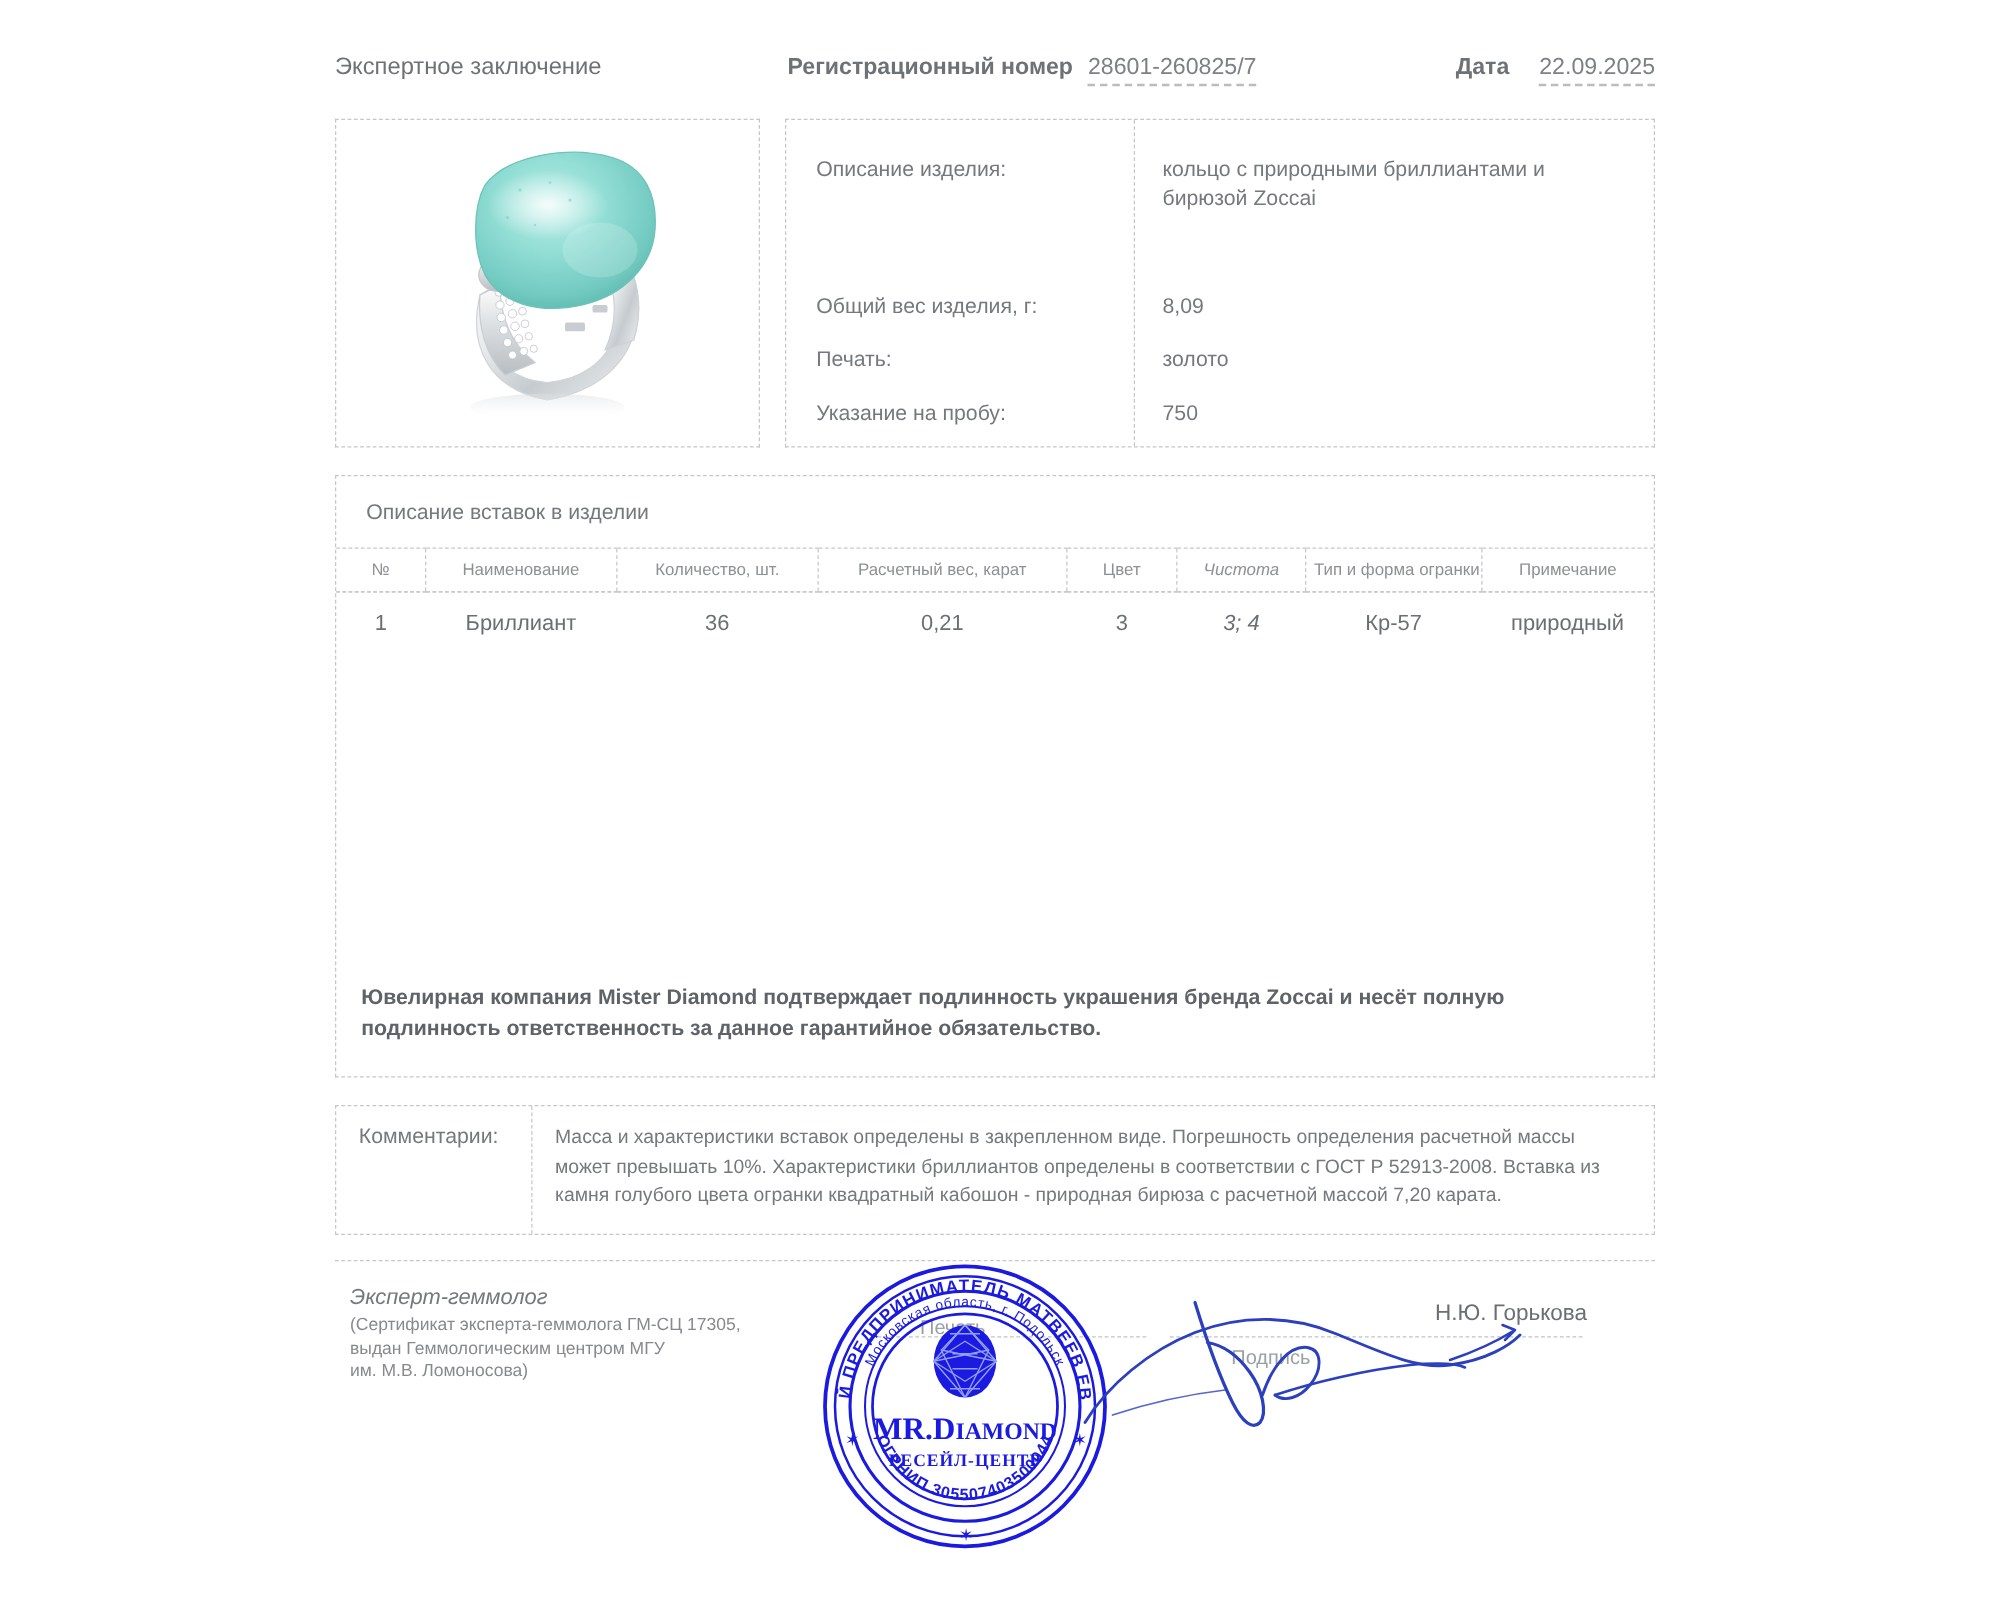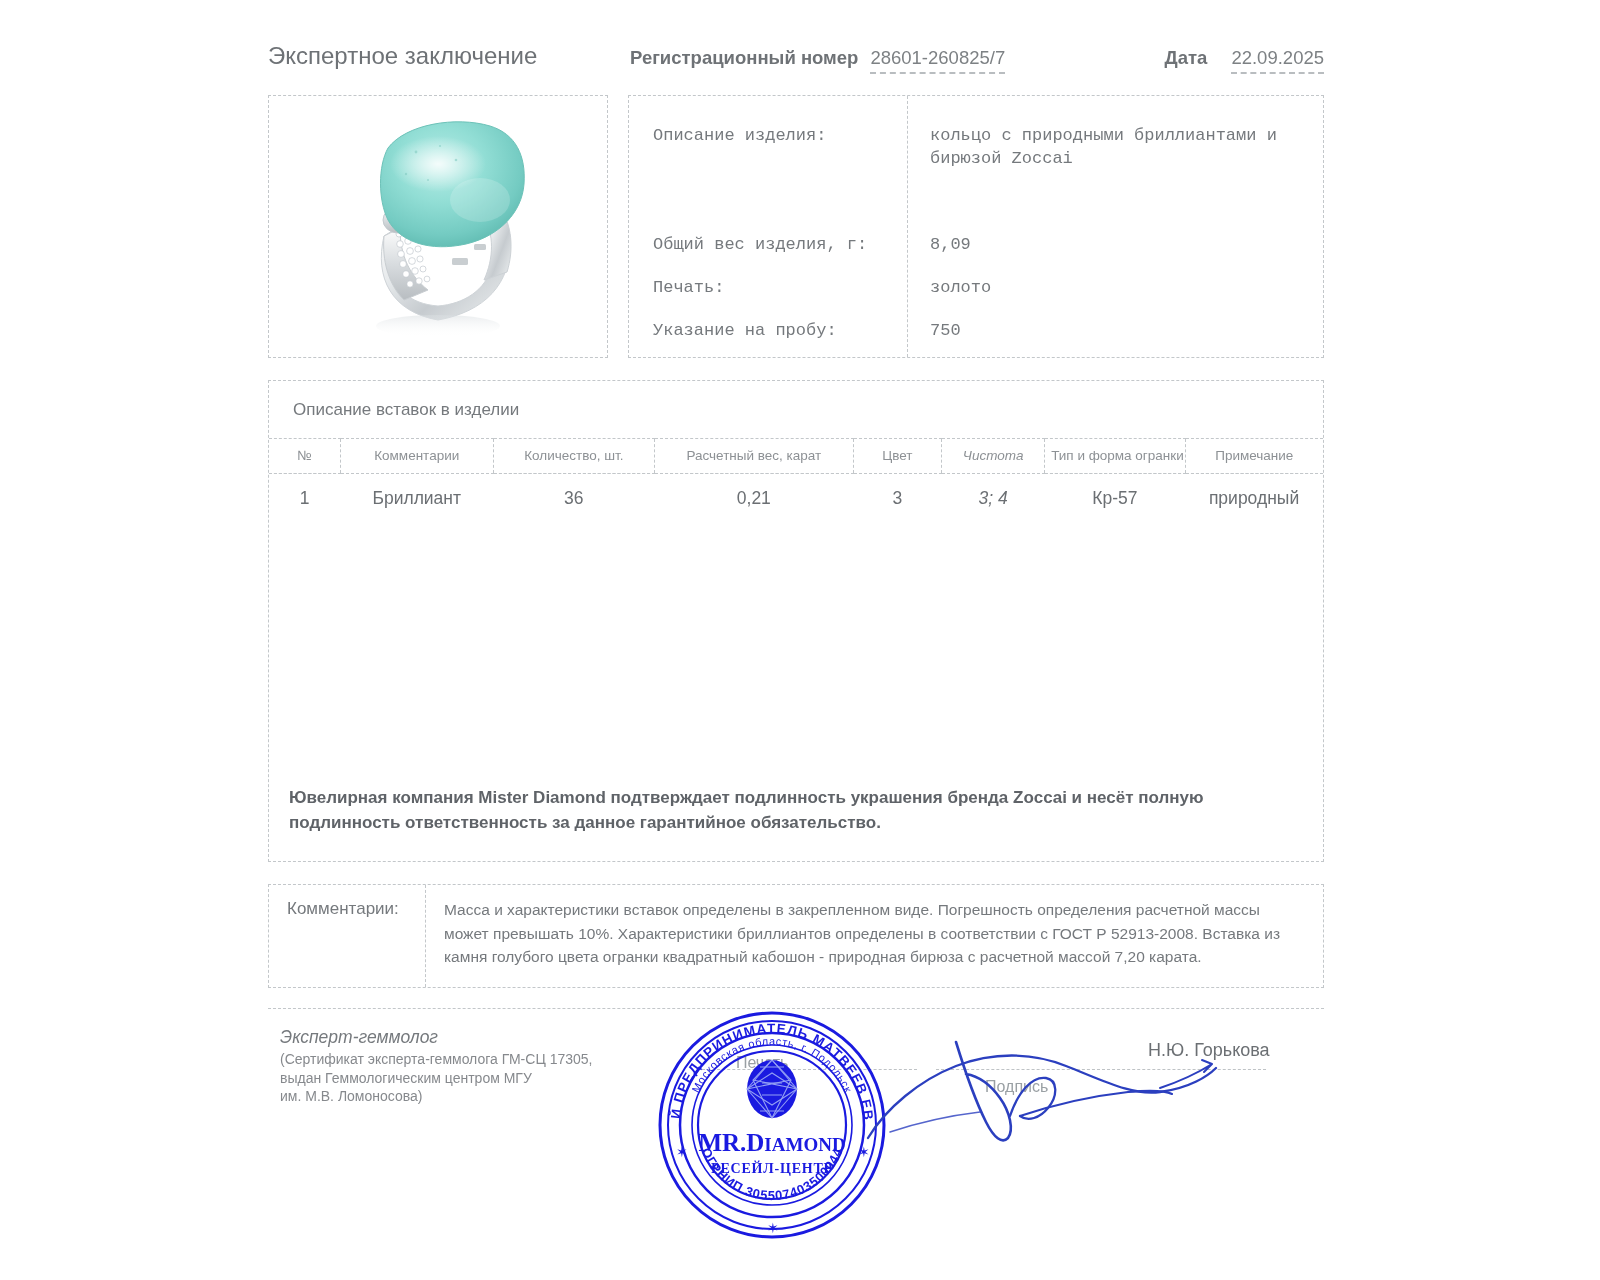--- a/index.html
+++ b/index.html
@@ -31,21 +31,21 @@
 
   
   .hdr {
     display: flex;
     align-items: baseline;
     height: 95px;
     padding-top: 42px;
     box-sizing: border-box;
   }
   .hdr-title {
-    font-size: 24px;
+    font-size: 19px;
     color: #6e7276;
     width: 362px;
     flex: none;
   }
   .hdr-reg-label {
     font-size: 18.5px;
     font-weight: bold;
     color: #6e7276;
     white-space: nowrap;
   }
@@ -71,21 +71,20 @@
     padding-bottom: 3px;
     border-bottom: 2px dashed #b9bdc0;
     white-space: nowrap;
   }
 
   
   .top-row {
     display: flex;
     gap: 20px;
     align-items: flex-end;
-    font-family: Liberation Mono, monospace;
   }
   .photo-box {
     width: 340px;
     height: 263px;
     border: 1px dashed #c3c7ca;
     box-sizing: border-box;
     display: flex;
     align-items: center;
     justify-content: center;
     flex: none;
@@ -410,21 +409,21 @@
       </div>
     </div>
 
     <div class="inserts-box">
       <div class="inserts-title">Описание вставок в изделии</div>
 
       <table class="ins">
         <thead>
           <tr>
             <th class="c-no">№</th>
-            <th class="c-name">Комментарии</th>
+            <th class="c-name">Наименование</th>
             <th class="c-qty">Количество, шт.</th>
             <th class="c-wt">Расчетный вес, карат</th>
             <th class="c-color">Цвет</th>
             <th class="c-clar">Чистота</th>
             <th class="c-cut">Тип и форма огранки</th>
             <th class="c-note">Примечание</th>
           </tr>
         </thead>
         <tbody>
           <tr>

